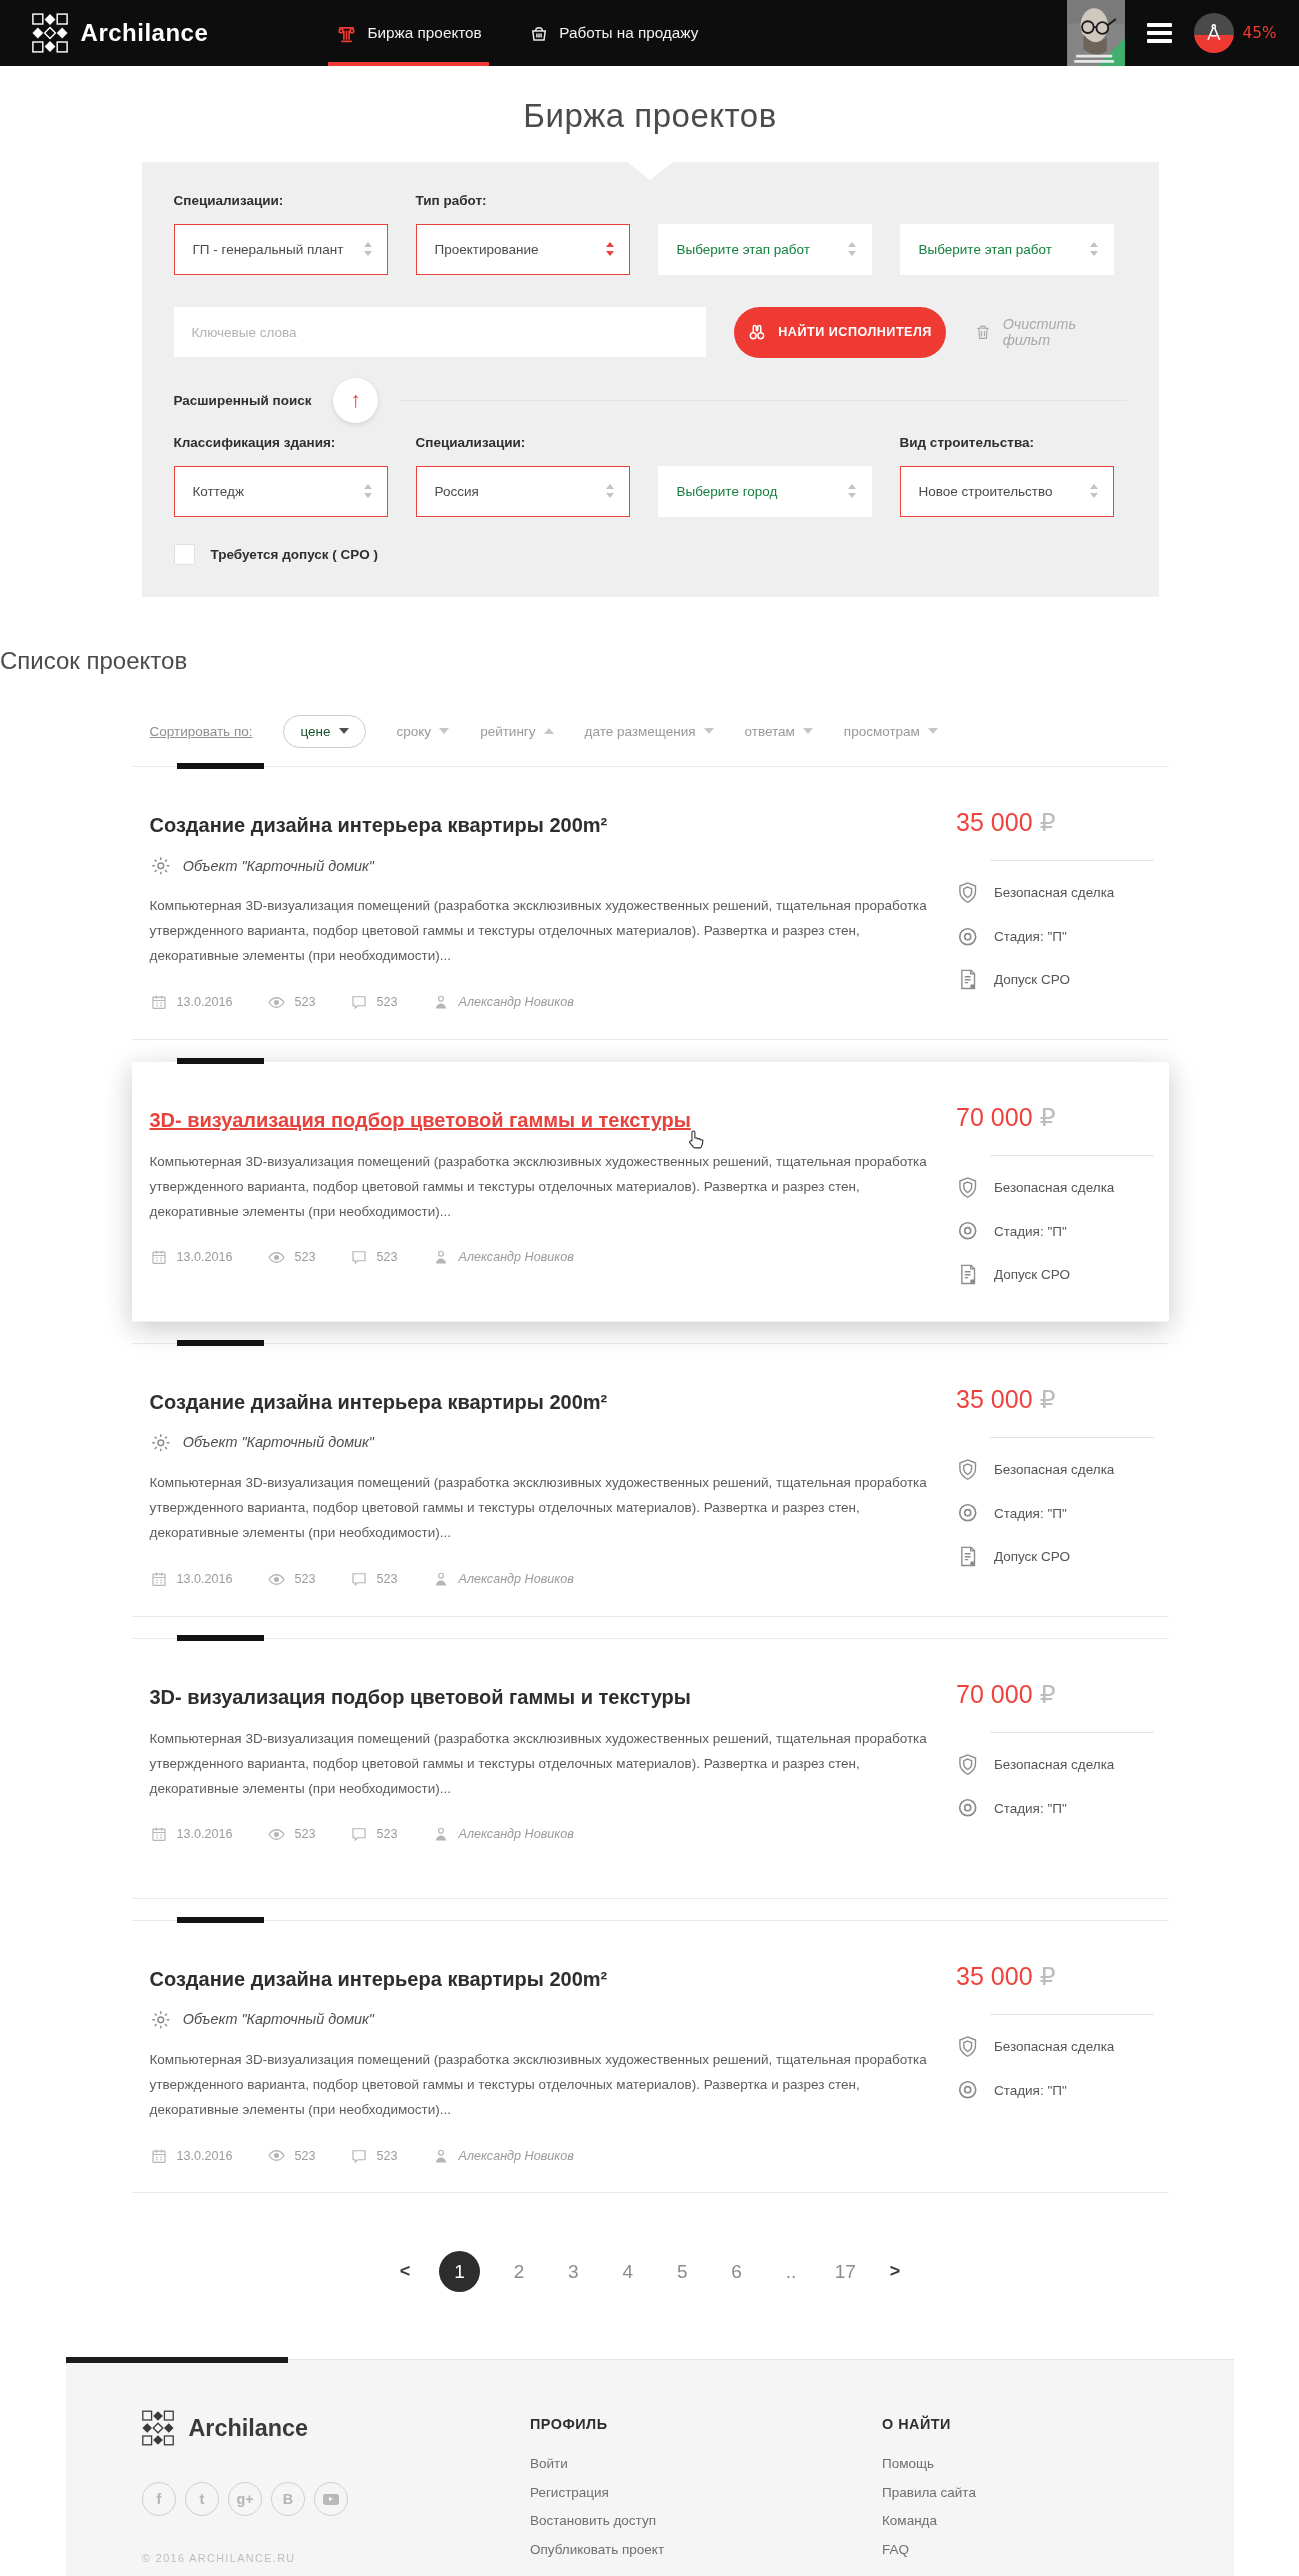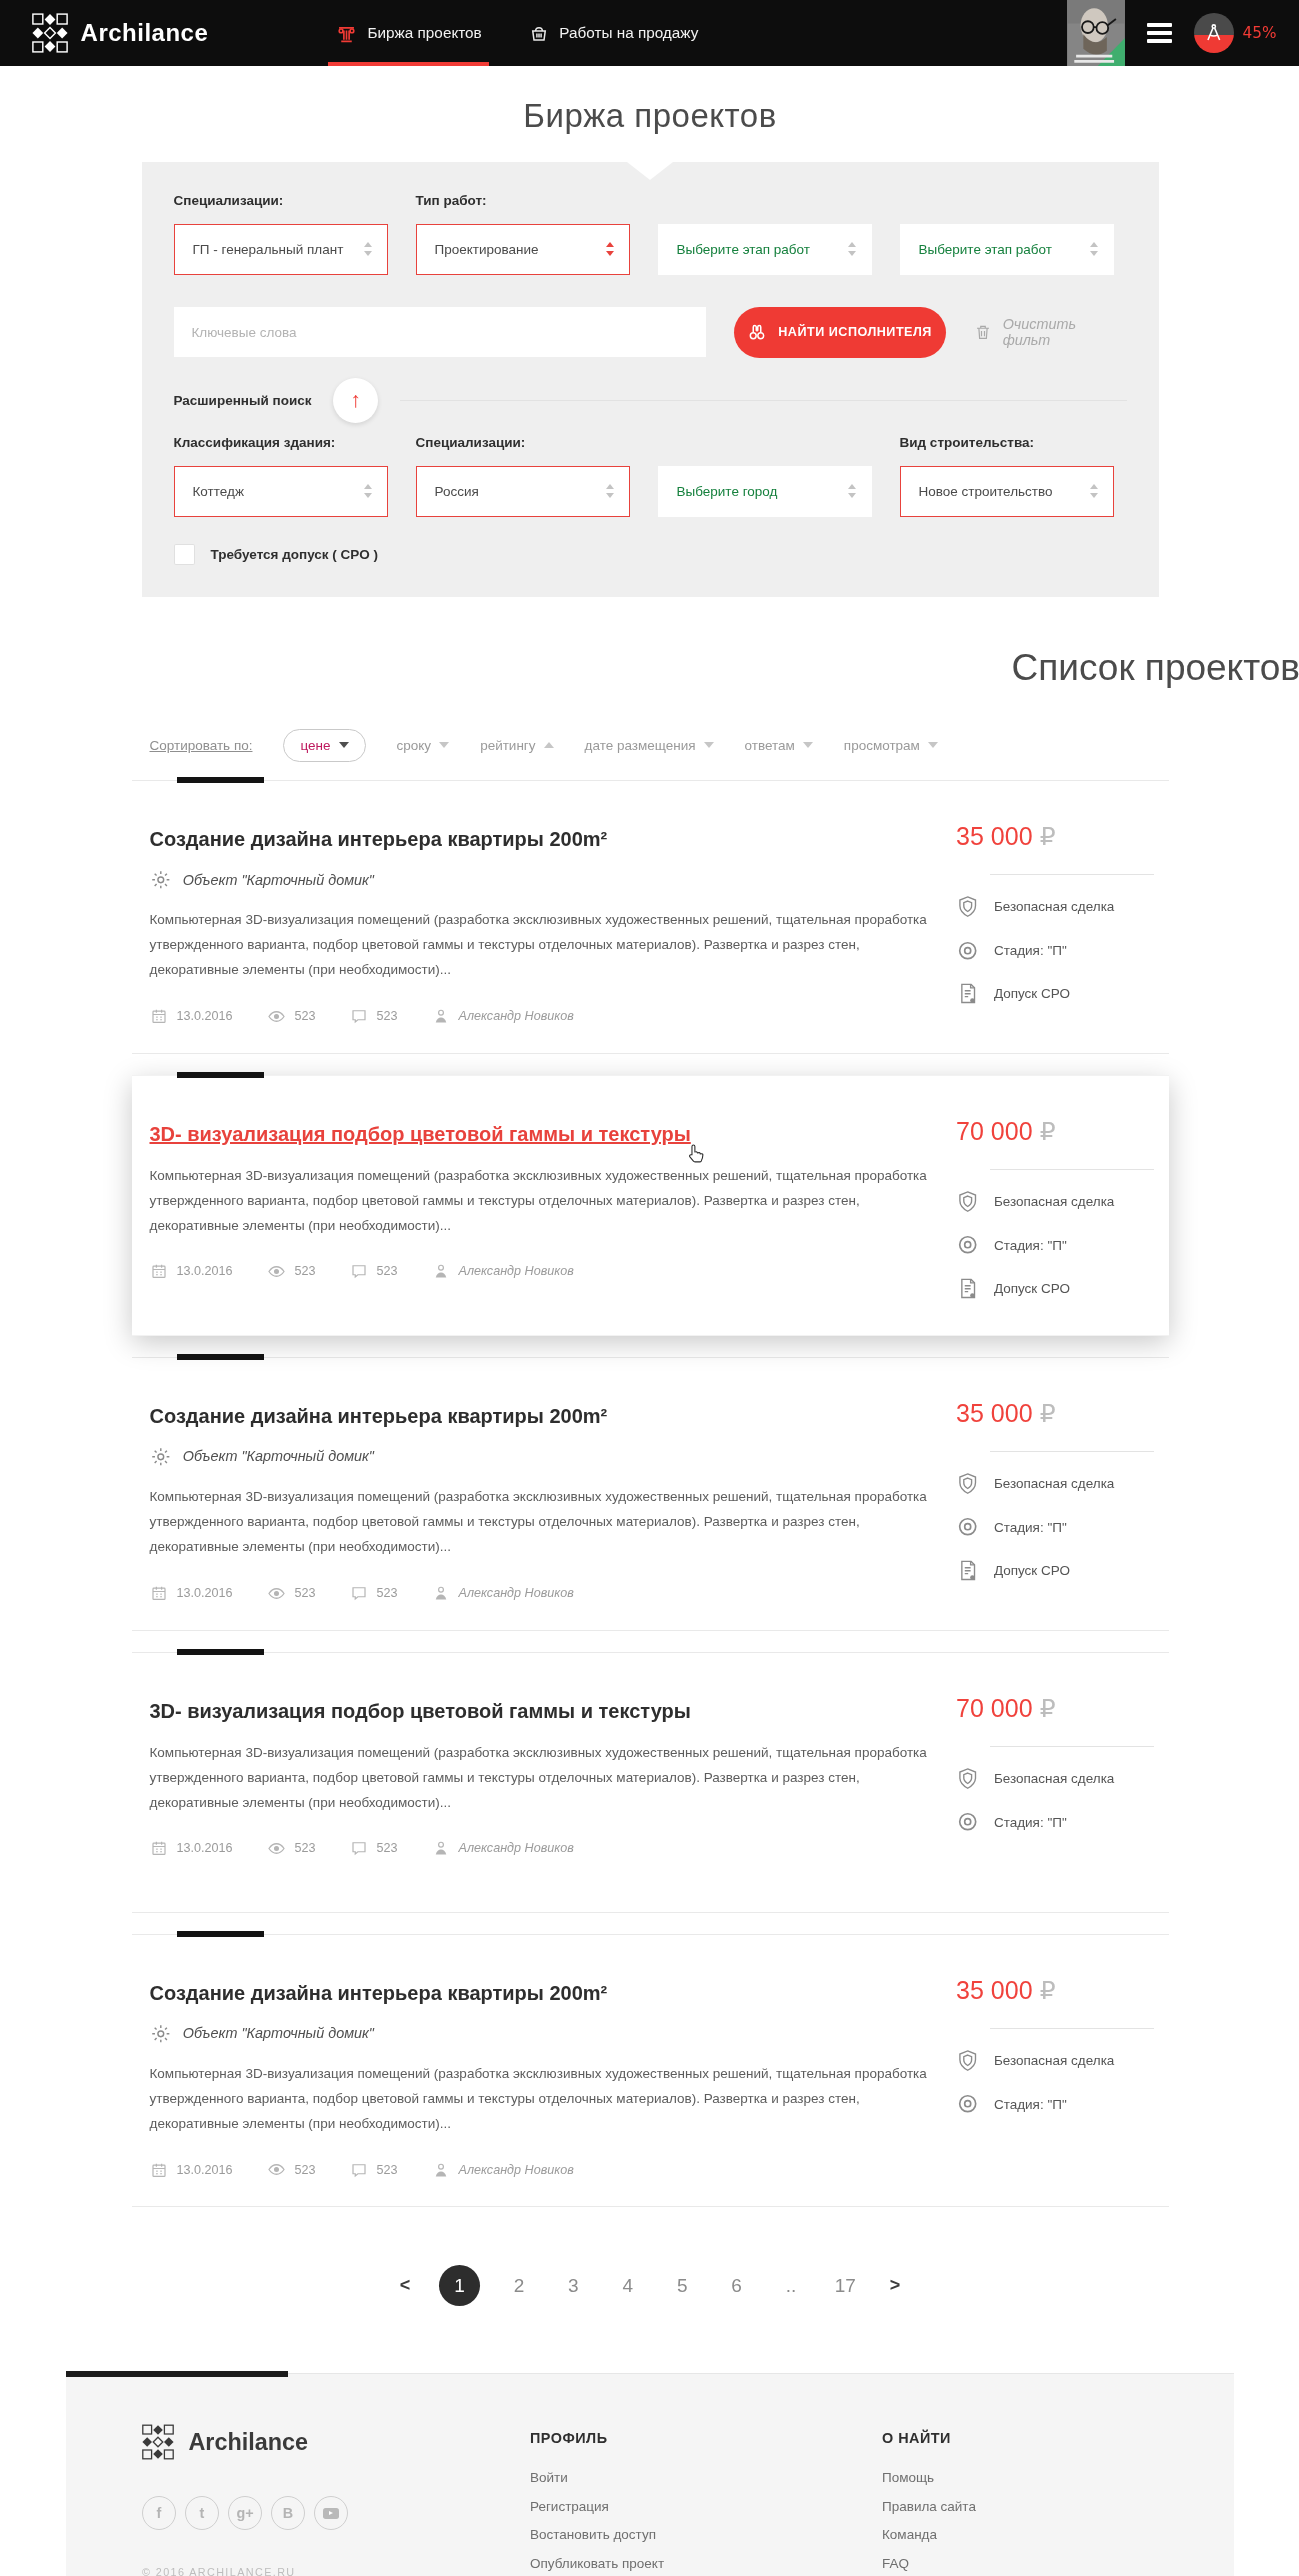--- a/index.html
+++ b/index.html
@@ -55,25 +55,25 @@
   .adv-label { font-size:13.5px; font-weight:bold; color:#2f2f2f; }
   .adv-toggle { width:45px; height:45px; border-radius:50%; background:#fff; box-shadow:0 1.8px 5.4px rgba(0,0,0,.12);
                 display:flex; align-items:center; justify-content:center; color:#ef3a34; font-size:21.6px; font-weight:bold; cursor:pointer; }
   .adv-line { flex:1; border-top:0.9px solid #e2e2e2; }
   .f-grid.second { margin-top:12.6px; }
   .sro-row { display:flex; align-items:center; gap:16px; margin-top:27px; }
   .checkbox { width:21px; height:21px; background:#fff; border:0.9px solid #e0e0e0; border-radius:1.8px; cursor:pointer; }
   .sro-label { font-size:13.5px; font-weight:bold; color:#2f2f2f; }
 
   
-  .list-heading { text-align:right; font-size:37px; font-weight:300; color:#4b4b4b; margin-top:50px; }
+  .list-heading { text-align:left; font-size:24px; font-weight:300; color:#4b4b4b; margin-top:50px; }
   .sort-row { width:1037px; margin:40px auto 0; display:flex; align-items:center; gap:31px; padding-left:18px; font-size:13.5px; color:#8f8f8f; }
   .sort-label { color:#8f8f8f;text-decoration:underline; }
   .sort-opt { display:flex; align-items:center; gap:8px; cursor:pointer; color:#9a9a9a; }
-  .sort-opt.pill { border:0.9px solid #c9c9c9; border-radius:18px; padding:8px 16px; color:#be185d; }
+  .sort-opt.pill { border:0.9px solid #c9c9c9; border-radius:18px; padding:8px 16px; color:#14532d; }
   .caret { width:0; height:0; border-left:5.4px solid transparent; border-right:5.4px solid transparent; }
   .caret.down { border-top:6.3px solid #c6c6c6; }
   .caret.up { border-bottom:6.3px solid #c6c6c6; }
   .sort-opt.pill .caret.down { border-top-color:#4f4f4f; }
 
   
   .cards { width:1037px; margin:18px auto 0; }
   .card { position:relative; border-top:0.9px solid #e9e9e9; border-bottom:0.9px solid #e9e9e9; background:#fff;
           padding:47px 225px 27px 18px; margin-top:21px; min-height:261px; }
   .card:first-child { margin-top:0; }

